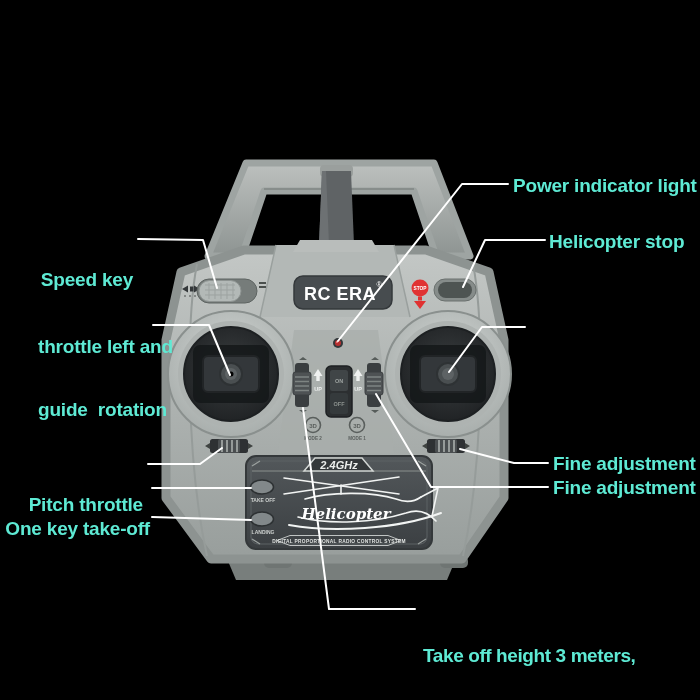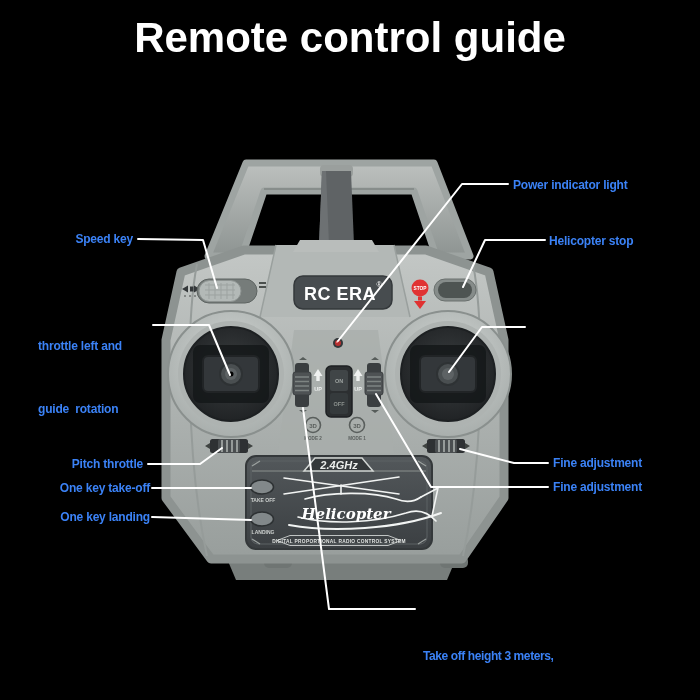--- a/index.html
+++ b/index.html
@@ -1,32 +1,31 @@
 <!DOCTYPE html>
 <html><head>
 <meta charset="utf-8">
 <style>
   html,body{margin:0;padding:0;background:#000;}
   .stage{position:relative;width:700px;height:700px;background:#000;overflow:hidden;
          font-family:"Liberation Sans","DejaVu Sans",sans-serif;}
   .title{position:absolute;left:0;top:14px;width:700px;text-align:center;color:#fff;
          font-size:42px;font-weight:bold;letter-spacing:0px;}
   .device-svg{position:absolute;left:0;top:0;}
-  .callout{position:absolute;color:#3b82f6;font-size:12px;font-weight:bold;letter-spacing:-0.2px;
+  .callout{position:absolute;color:#5eead4;font-size:19px;font-weight:bold;letter-spacing:-0.2px;
            white-space:pre;line-height:21px;}
-  .c-right{text-align:right;}
+  .c-right{text-align:right;margin-top:40px;}
   .note{line-height:22.4px;letter-spacing:-0.4px;}
   .adv{line-height:23px;}
 </style>
 </head>
 <body>
 
 <div class="stage">
 
-  <div class="title">Remote control guide</div>
 
   <svg class="device-svg" width="700" height="700" viewBox="0 0 700 700">
     <defs>
       <linearGradient id="bodyGrad" x1="0" y1="0" x2="0" y2="1">
         <stop offset="0" stop-color="#c3c7c5"></stop>
           <stop offset="0.5" stop-color="#adb2b0"></stop>
         <stop offset="1" stop-color="#989e9c"></stop>
       </linearGradient>
       <linearGradient id="handleGrad" x1="0" y1="0" x2="0" y2="1">
         <stop offset="0" stop-color="#bcc0be"></stop>
@@ -237,21 +236,20 @@
 
   <div class="callout" style="left:549px;top:231px">Helicopter stop</div>
 
   <div class="callout adv" style="left:528px;top:305px">
   </div>
 
   <div class="callout c-right" style="right:557px;top:454px">Pitch throttle</div>
 
   <div class="callout c-right" style="right:550px;top:478px">One key take-off</div>
 
-  <div class="callout c-right" style="right:550px;top:507px">One key landing</div>
 
   <div class="callout" style="left:553px;top:453px">Fine adjustment</div>
 
   <div class="callout" style="left:553px;top:477px">Fine adjustment</div>
 
   <div class="callout note" style="left:423px;top:600px">
     <div>Take off height 3 meters,</div>
     
     
     

